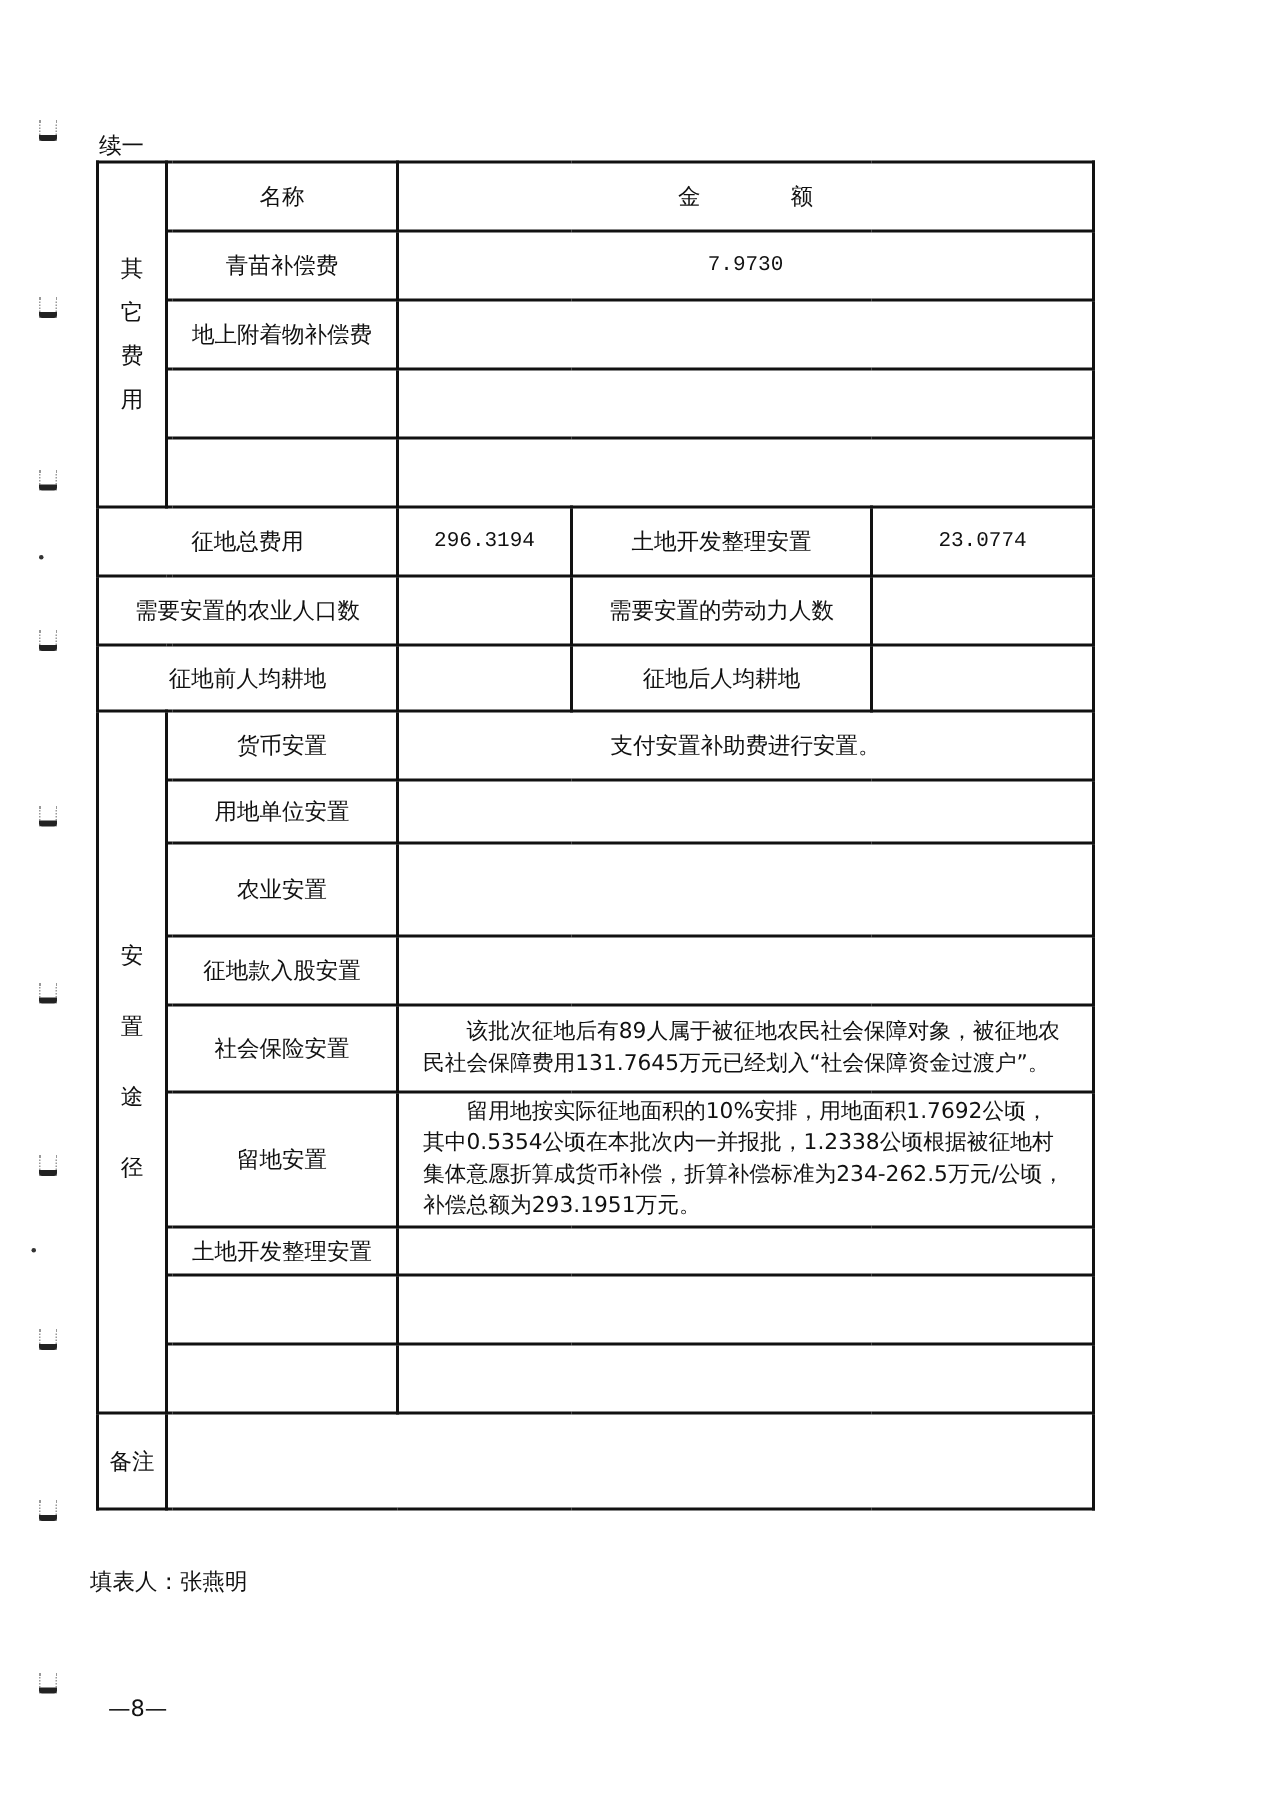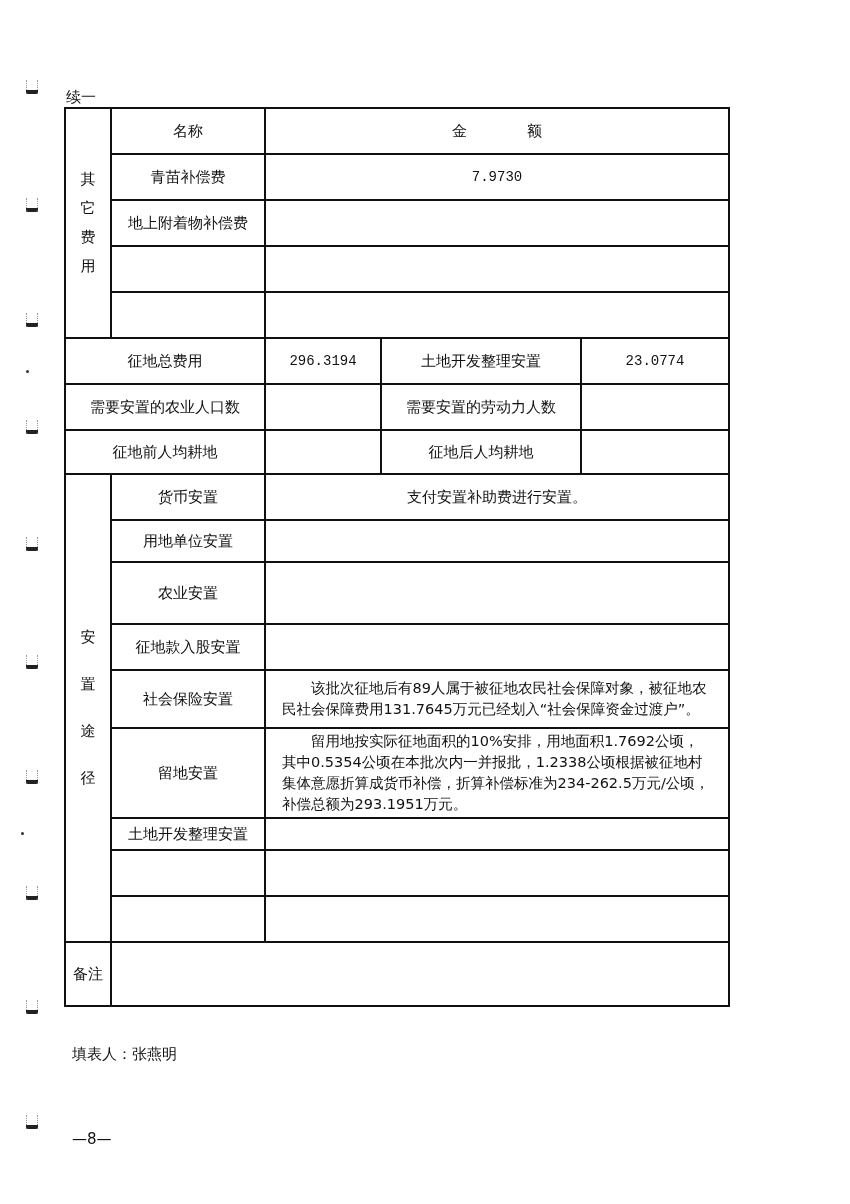--- a/index.html
+++ b/index.html
@@ -12,21 +12,21 @@
     .speck { position: absolute; width: 3px; height: 3px; background: #333; border-radius: 50%; }
     .cont-label { position: absolute; left: 66px; top: 88px; font-size: 15px; }
     .sheet { position: absolute; left: 64px; top: 107px; width: 664px; border-collapse: collapse; table-layout: fixed; }
     .sheet td { border: 2px solid #111; padding: 0; font-size: 15px; text-align: center; vertical-align: middle; }
     .vlabel { line-height: 1; }
     .vlabel span { display: block; margin: 14px 0; }
     .left { text-align: right; padding: 0 6px !important; }
     .para { text-align: left !important; padding: 2px 16px !important; font-size: 14.5px !important; line-height: 21px; }
     .para p { margin: 0; text-indent: 2em; }
     .num { font-family: Liberation Mono, monospace; font-size: 14px !important; }
-    .filler { position: absolute; left: 72px; top: 1045px; font-size: 15px; text-align: center; }
+    .filler { position: absolute; left: 60px; top: 1045px; font-size: 15px; text-align: center; }
     .page-num { position: absolute; left: 72px; top: 1130px; font-size: 15px; }
   </style>
 </head>
 <body>
 
 <div class="binder" style="top:80px"></div>
 <div class="binder" style="top:198px"></div>
 <div class="binder" style="top:313px"></div>
 <div class="speck" style="left:26px;top:370px"></div>
 <div class="binder" style="top:420px"></div>

